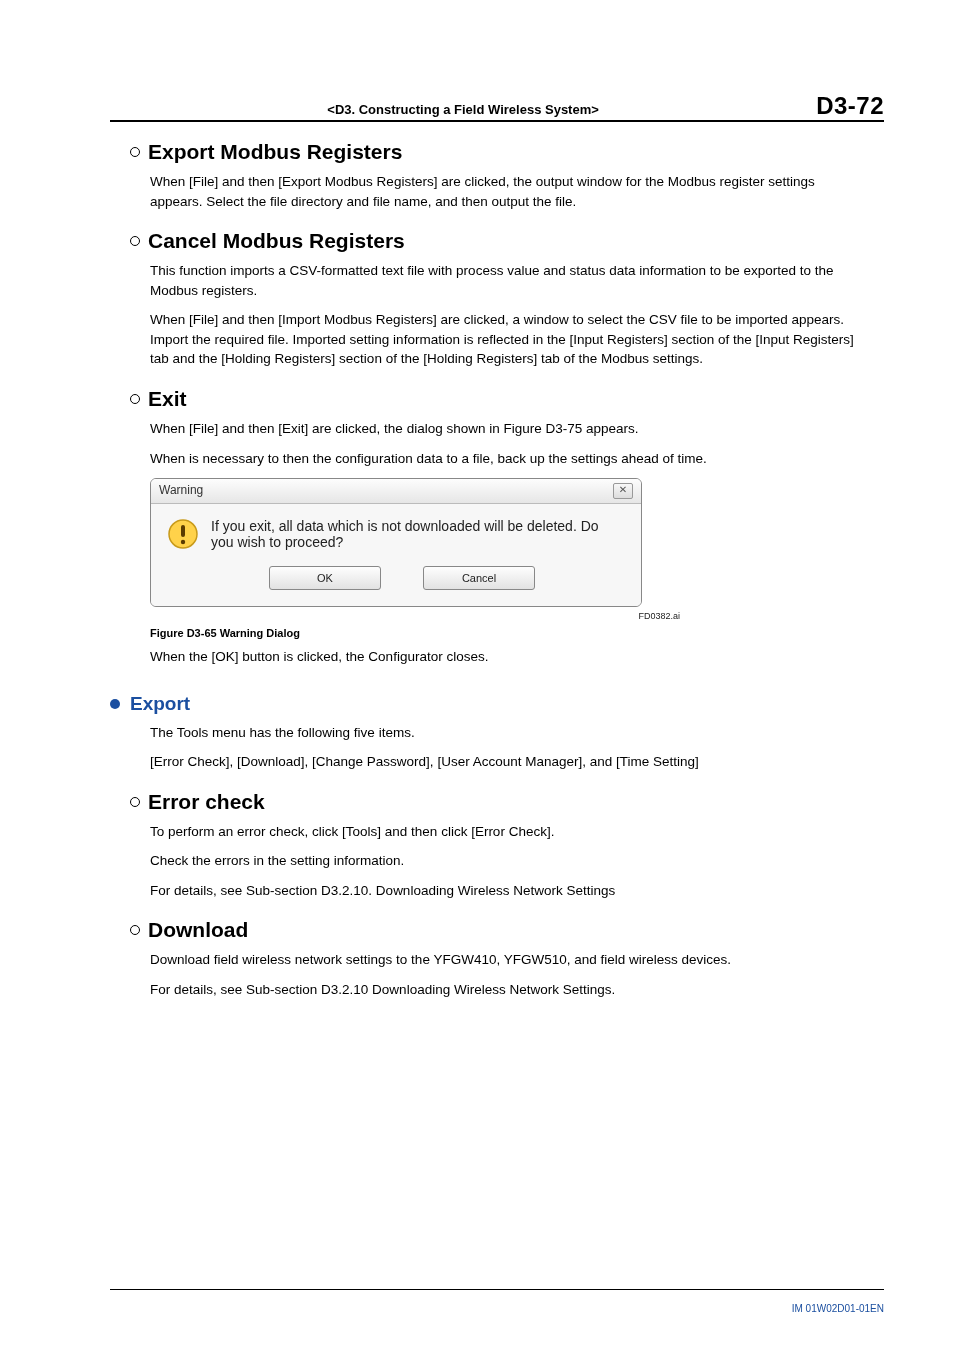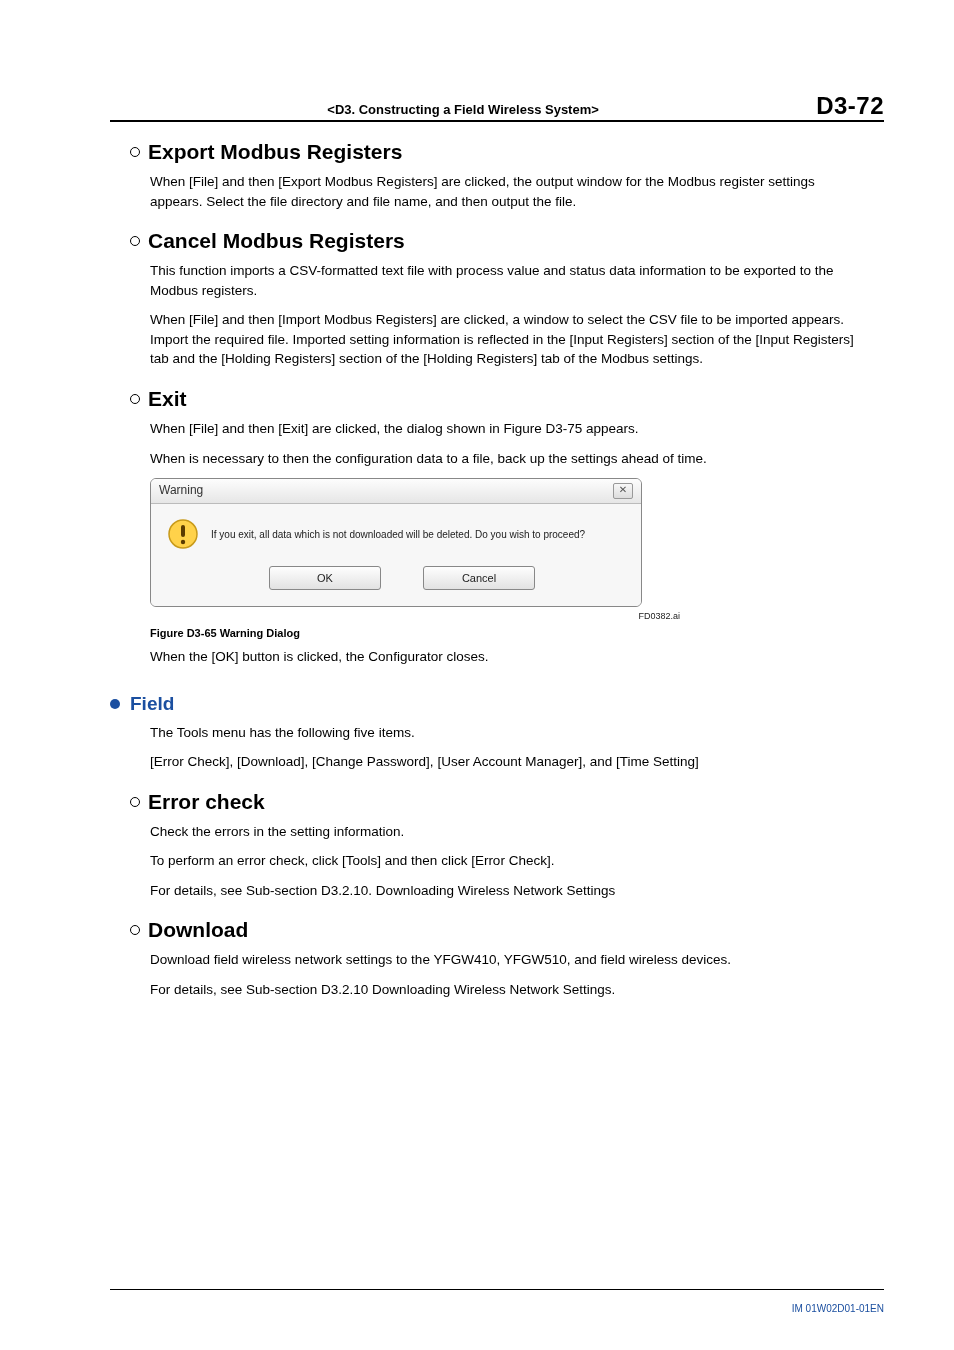--- a/index.html
+++ b/index.html
@@ -123,21 +123,21 @@
     display: flex;
     align-items: center;
     gap: 12px;
   }
   .warn-icon {
     width: 32px;
     height: 32px;
     flex-shrink: 0;
   }
   .dialog-msg {
-    font-size: 10px;
+    font-size: 14px;
     color: #222;
   }
   .dialog-buttons {
     display: flex;
     justify-content: center;
     gap: 30px;
     margin-top: 16px;
   }
   .dlg-btn {
     width: 110px;
@@ -233,31 +233,31 @@
           </div>
         </div>
       </div>
     </div>
     <div class="fig-label-right">FD0382.ai</div>
     <div class="fig-caption">Figure D3-65  Warning Dialog</div>
     <p class="para">When the [OK] button is clicked, the Configurator closes.</p>
 
     <div class="h-bullet">
       <span class="dot"></span>
-      <span>Field</span>
+      <span>Export</span>
     </div>
     <p class="para">The Tools menu has the following five items.</p>
     <p class="para">[Error Check], [Download], [Change Password], [User Account Manager], and [Time Setting]</p>
 
     <div class="h-sub">
       <span class="circle-marker"></span>
       <span>Error check</span>
     </div>
+    <p class="para">To perform an error check, click [Tools] and then click [Error Check].</p>
     <p class="para">Check the errors in the setting information.</p>
-    <p class="para">To perform an error check, click [Tools] and then click [Error Check].</p>
     <p class="para">For details, see Sub-section D3.2.10. Downloading Wireless Network Settings</p>
 
     <div class="h-sub">
       <span class="circle-marker"></span>
       <span>Download</span>
     </div>
     <p class="para">Download field wireless network settings to the YFGW410, YFGW510, and field wireless devices.</p>
     <p class="para">For details, see Sub-section D3.2.10 Downloading Wireless Network Settings.</p>
 
   </div>

